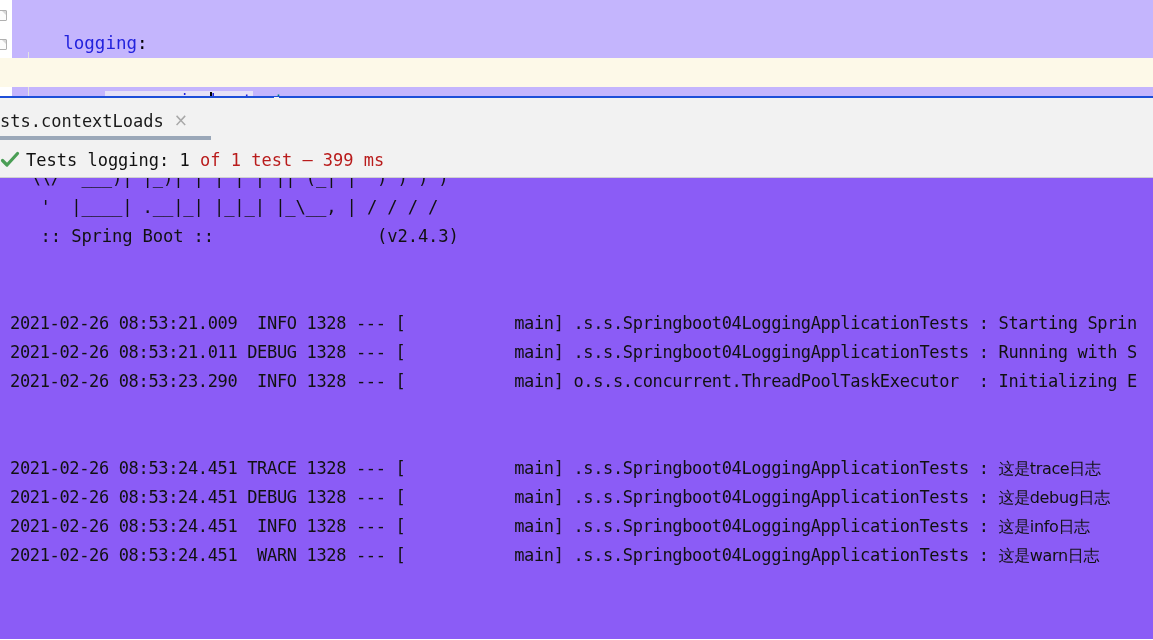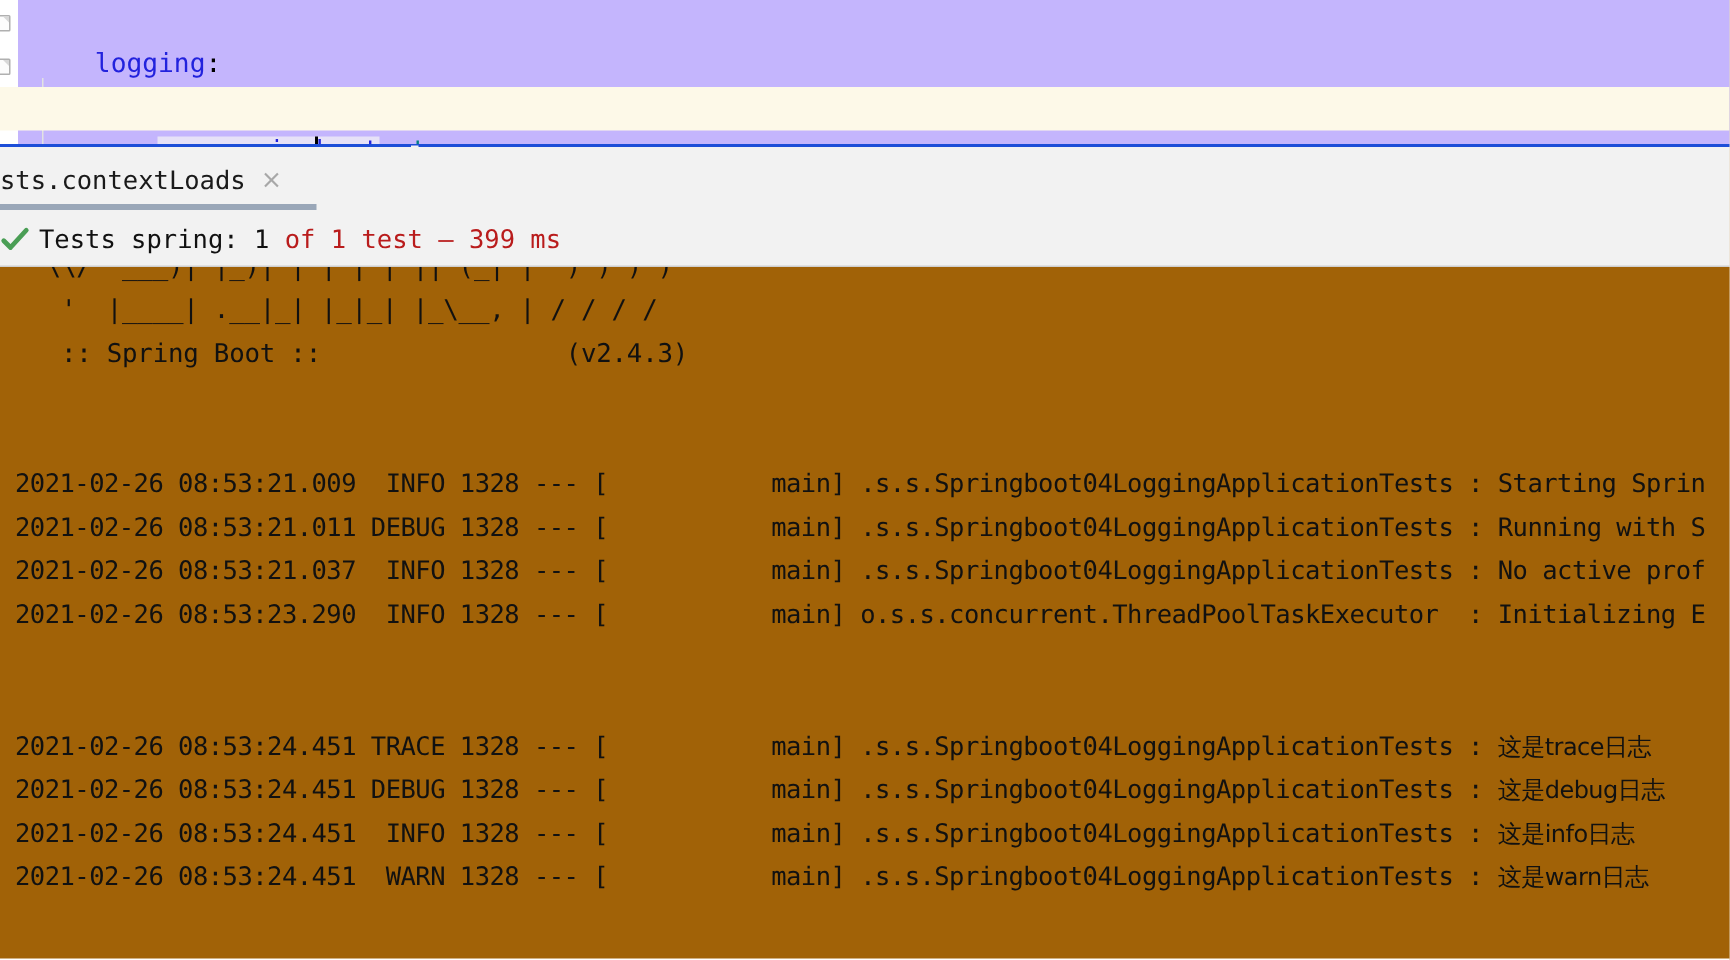--- a/index.html
+++ b/index.html
@@ -154,21 +154,21 @@
     font-size: 17px;
     white-space: pre;
   }
   .st-strong { color: #111111; }
   .st-dim    { color: #b91c1c; }
 
   
   .console {
     position: relative;
     height: 461px;
-    background: #a16207;
+    background: #8b5cf6;
     overflow: hidden;
     padding-top: 0px;
     padding-left: 24px;
   }
   .console-inner {
     position: absolute;
     left: 0;
     top: -14px;
     width: 1153px;
   }
@@ -217,39 +217,38 @@
     <span class="test-tab-label">sts.contextLoads</span>
     <span class="test-tab-close">×</span>
   </div>
   <div class="tab-underline"></div>
 </div>
 
 <div class="statusbar">
   <svg class="check-icon" viewBox="0 0 20 20">
     <path d="M2.5 10.5 L7 15 L17.5 3.5" fill="none" stroke="#4a9e55" stroke-width="3.2" stroke-linecap="round" stroke-linejoin="round"></path>
   </svg>
-  <span class="status-text st-strong">Tests spring: </span>
+  <span class="status-text st-strong">Tests logging: </span>
     <span class="status-text st-strong">1</span>
     <span class="status-text st-dim"> of 1 test </span>
     <span class="status-text st-dim">—</span>
     <span class="status-text st-dim"> 399 ms</span>
 </div>
 
 <div class="console">
   <div class="console-inner">
     <div class="banner-line">  \\/  ___)| |_)| | | | | || (_| |  ) ) ) )</div>
     <div class="banner-line">   '  |____| .__|_| |_|_| |_\__, | / / / /</div>
     <div class="banner-line">   :: Spring Boot ::                (v2.4.3)</div>
     <div class="blank-line">&nbsp;</div>
     <div class="blank-line">&nbsp;</div>
 
     <div id="log-group-1">
         <div class="log-line"><span>2021-02-26 08:53:21.009  INFO 1328 --- [           main] .s.s.Springboot04LoggingApplicationTests : </span><span>Starting Sprin</span></div>
         <div class="log-line"><span>2021-02-26 08:53:21.011 DEBUG 1328 --- [           main] .s.s.Springboot04LoggingApplicationTests : </span><span>Running with S</span></div>
-        <div class="log-line"><span>2021-02-26 08:53:21.037  INFO 1328 --- [           main] .s.s.Springboot04LoggingApplicationTests : </span><span>No active prof</span></div>
         <div class="log-line"><span>2021-02-26 08:53:23.290  INFO 1328 --- [           main] o.s.s.concurrent.ThreadPoolTaskExecutor  : </span><span>Initializing E</span></div>
       </div>
 
     <div class="blank-line">&nbsp;</div>
     <div class="blank-line">&nbsp;</div>
 
     <div id="log-group-2">
         <div class="log-line has-cjk"><span>2021-02-26 08:53:24.451 TRACE 1328 --- [           main] .s.s.Springboot04LoggingApplicationTests : </span><span class="cjk">这是trace日志</span></div>
         <div class="log-line has-cjk"><span>2021-02-26 08:53:24.451 DEBUG 1328 --- [           main] .s.s.Springboot04LoggingApplicationTests : </span><span class="cjk">这是debug日志</span></div>
         <div class="log-line has-cjk"><span>2021-02-26 08:53:24.451  INFO 1328 --- [           main] .s.s.Springboot04LoggingApplicationTests : </span><span class="cjk">这是info日志</span></div>

